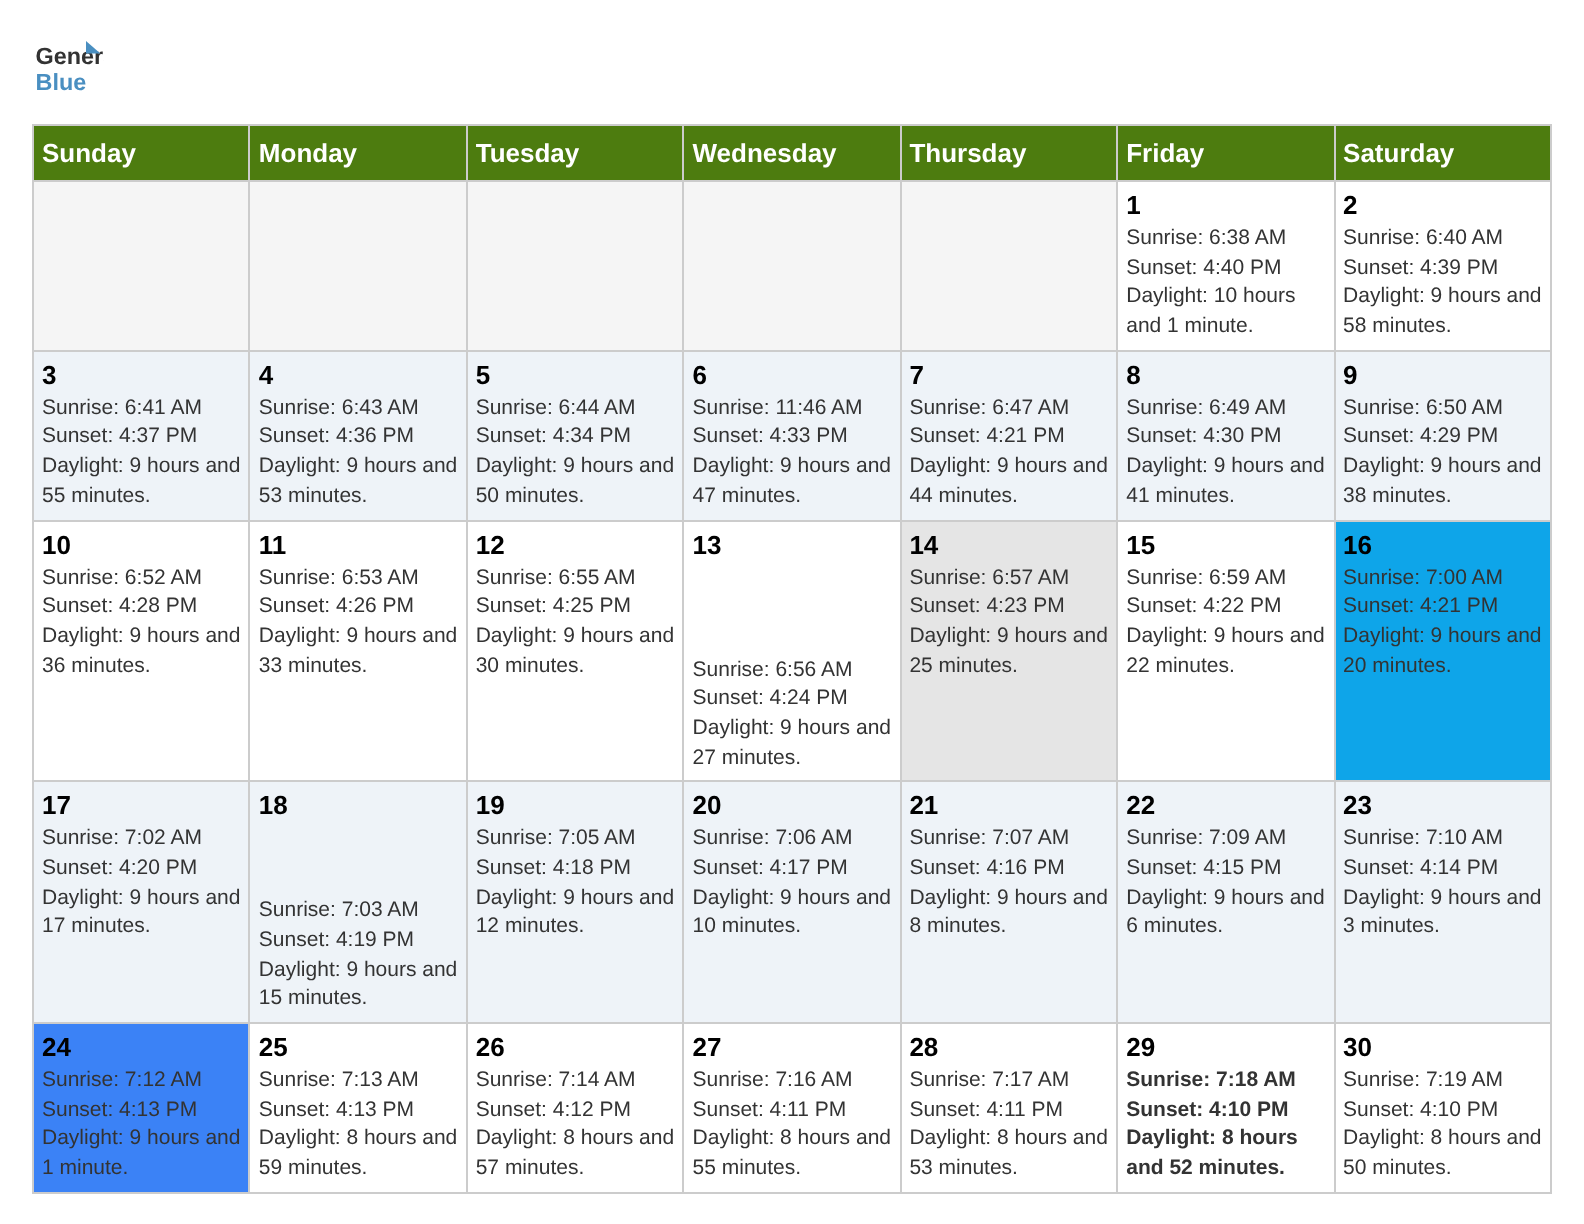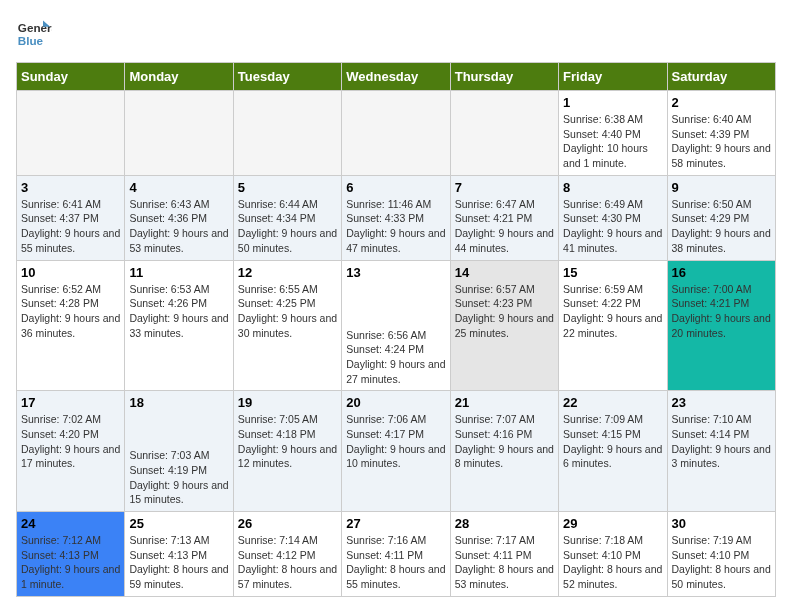--- a/index.html
+++ b/index.html
@@ -212,21 +212,21 @@
           <div class="day-detail" style="white-space: pre-line;">Sunrise: 6:57 AM
 Sunset: 4:23 PM
 Daylight: 9 hours and 25 minutes.</div>
         </td>
         <td style="background: rgb(255, 255, 255);">
           <div class="day-number">15</div>
           <div class="day-detail" style="white-space: pre-line;">Sunrise: 6:59 AM
 Sunset: 4:22 PM
 Daylight: 9 hours and 22 minutes.</div>
         </td>
-        <td style="background: #14b8a6;">
+        <td style="background: #0ea5e9;">
           <div class="day-number">16</div>
           <div class="day-detail" style="white-space: pre-line;">Sunrise: 7:00 AM
 Sunset: 4:21 PM
 Daylight: 9 hours and 20 minutes.</div>
         </td>
       </tr>
       <tr>
         <td style="background: rgb(238, 243, 248);">
           <div class="day-number">17</div>
           <div class="day-detail" style="white-space: pre-line;">Sunrise: 7:02 AM
@@ -296,21 +296,21 @@
 Daylight: 8 hours and 55 minutes.</div>
         </td>
         <td style="background: rgb(255, 255, 255);">
           <div class="day-number">28</div>
           <div class="day-detail" style="white-space: pre-line;">Sunrise: 7:17 AM
 Sunset: 4:11 PM
 Daylight: 8 hours and 53 minutes.</div>
         </td>
         <td style="background: rgb(255, 255, 255);">
           <div class="day-number">29</div>
-          <div class="day-detail" style="white-space: pre-line;">Sunrise: 7:18 AM
+          <div class="day-detail" style="white-space: pre-line; font-weight: bold;">Sunrise: 7:18 AM
 Sunset: 4:10 PM
 Daylight: 8 hours and 52 minutes.</div>
         </td>
         <td style="background: rgb(255, 255, 255);">
           <div class="day-number">30</div>
           <div class="day-detail" style="white-space: pre-line;">Sunrise: 7:19 AM
 Sunset: 4:10 PM
 Daylight: 8 hours and 50 minutes.</div>
         </td>
       </tr>

